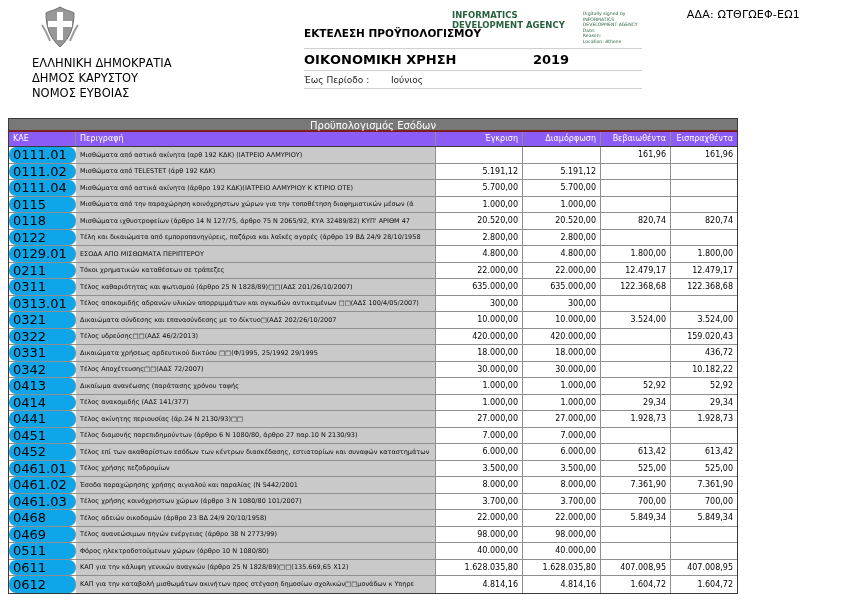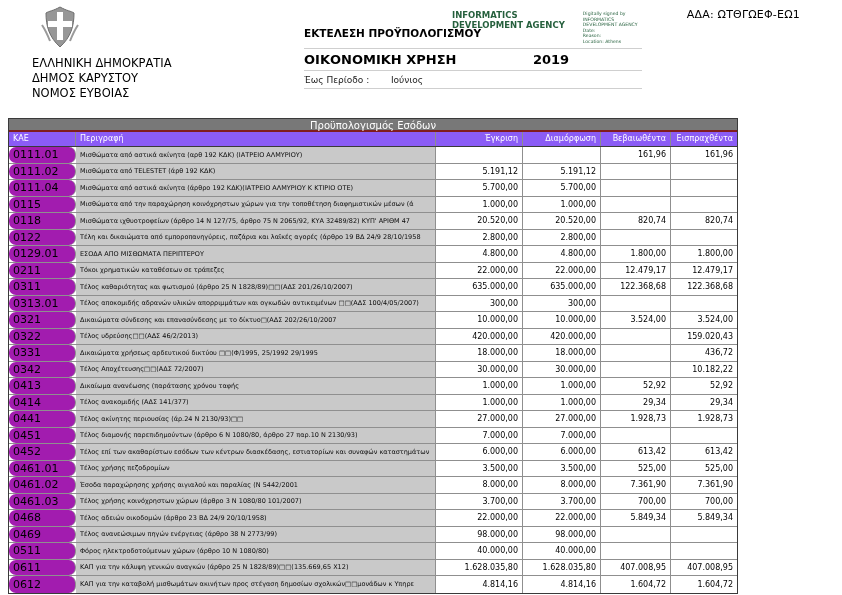--- a/index.html
+++ b/index.html
@@ -44,21 +44,21 @@
   }
   .colhead > div:last-child { border-right:none; }
   .colhead .num { text-align:right; }
   .trow { height:16.5px; border-bottom:1px solid #8f8f8f; font-size:8px; }
   .trow:last-child { border-bottom:none; }
   .trow > div {
     display:flex; align-items:center; padding:0 4px; overflow:hidden;
     white-space:nowrap; border-right:1px solid #8f8f8f;
   }
   .trow > div:last-child { border-right:none; }
-  .cell-kae  { background:#a21caf; font-size:11px;border-radius:7px; }
+  .cell-kae  { background:#0ea5e9; font-size:13px;border-radius:7px; }
   .cell-desc { background:#c9c9c9; font-size:6.5px; color:#0a0a0a; }
   .cell-num  { background:#fff; justify-content:flex-end; }
 </style>
 </head>
 <body>
 
 <div class="page">
 
   <div class="ada">ΑΔΑ: ΩΤΘΓΩΕΦ-ΕΩ1</div>
 

